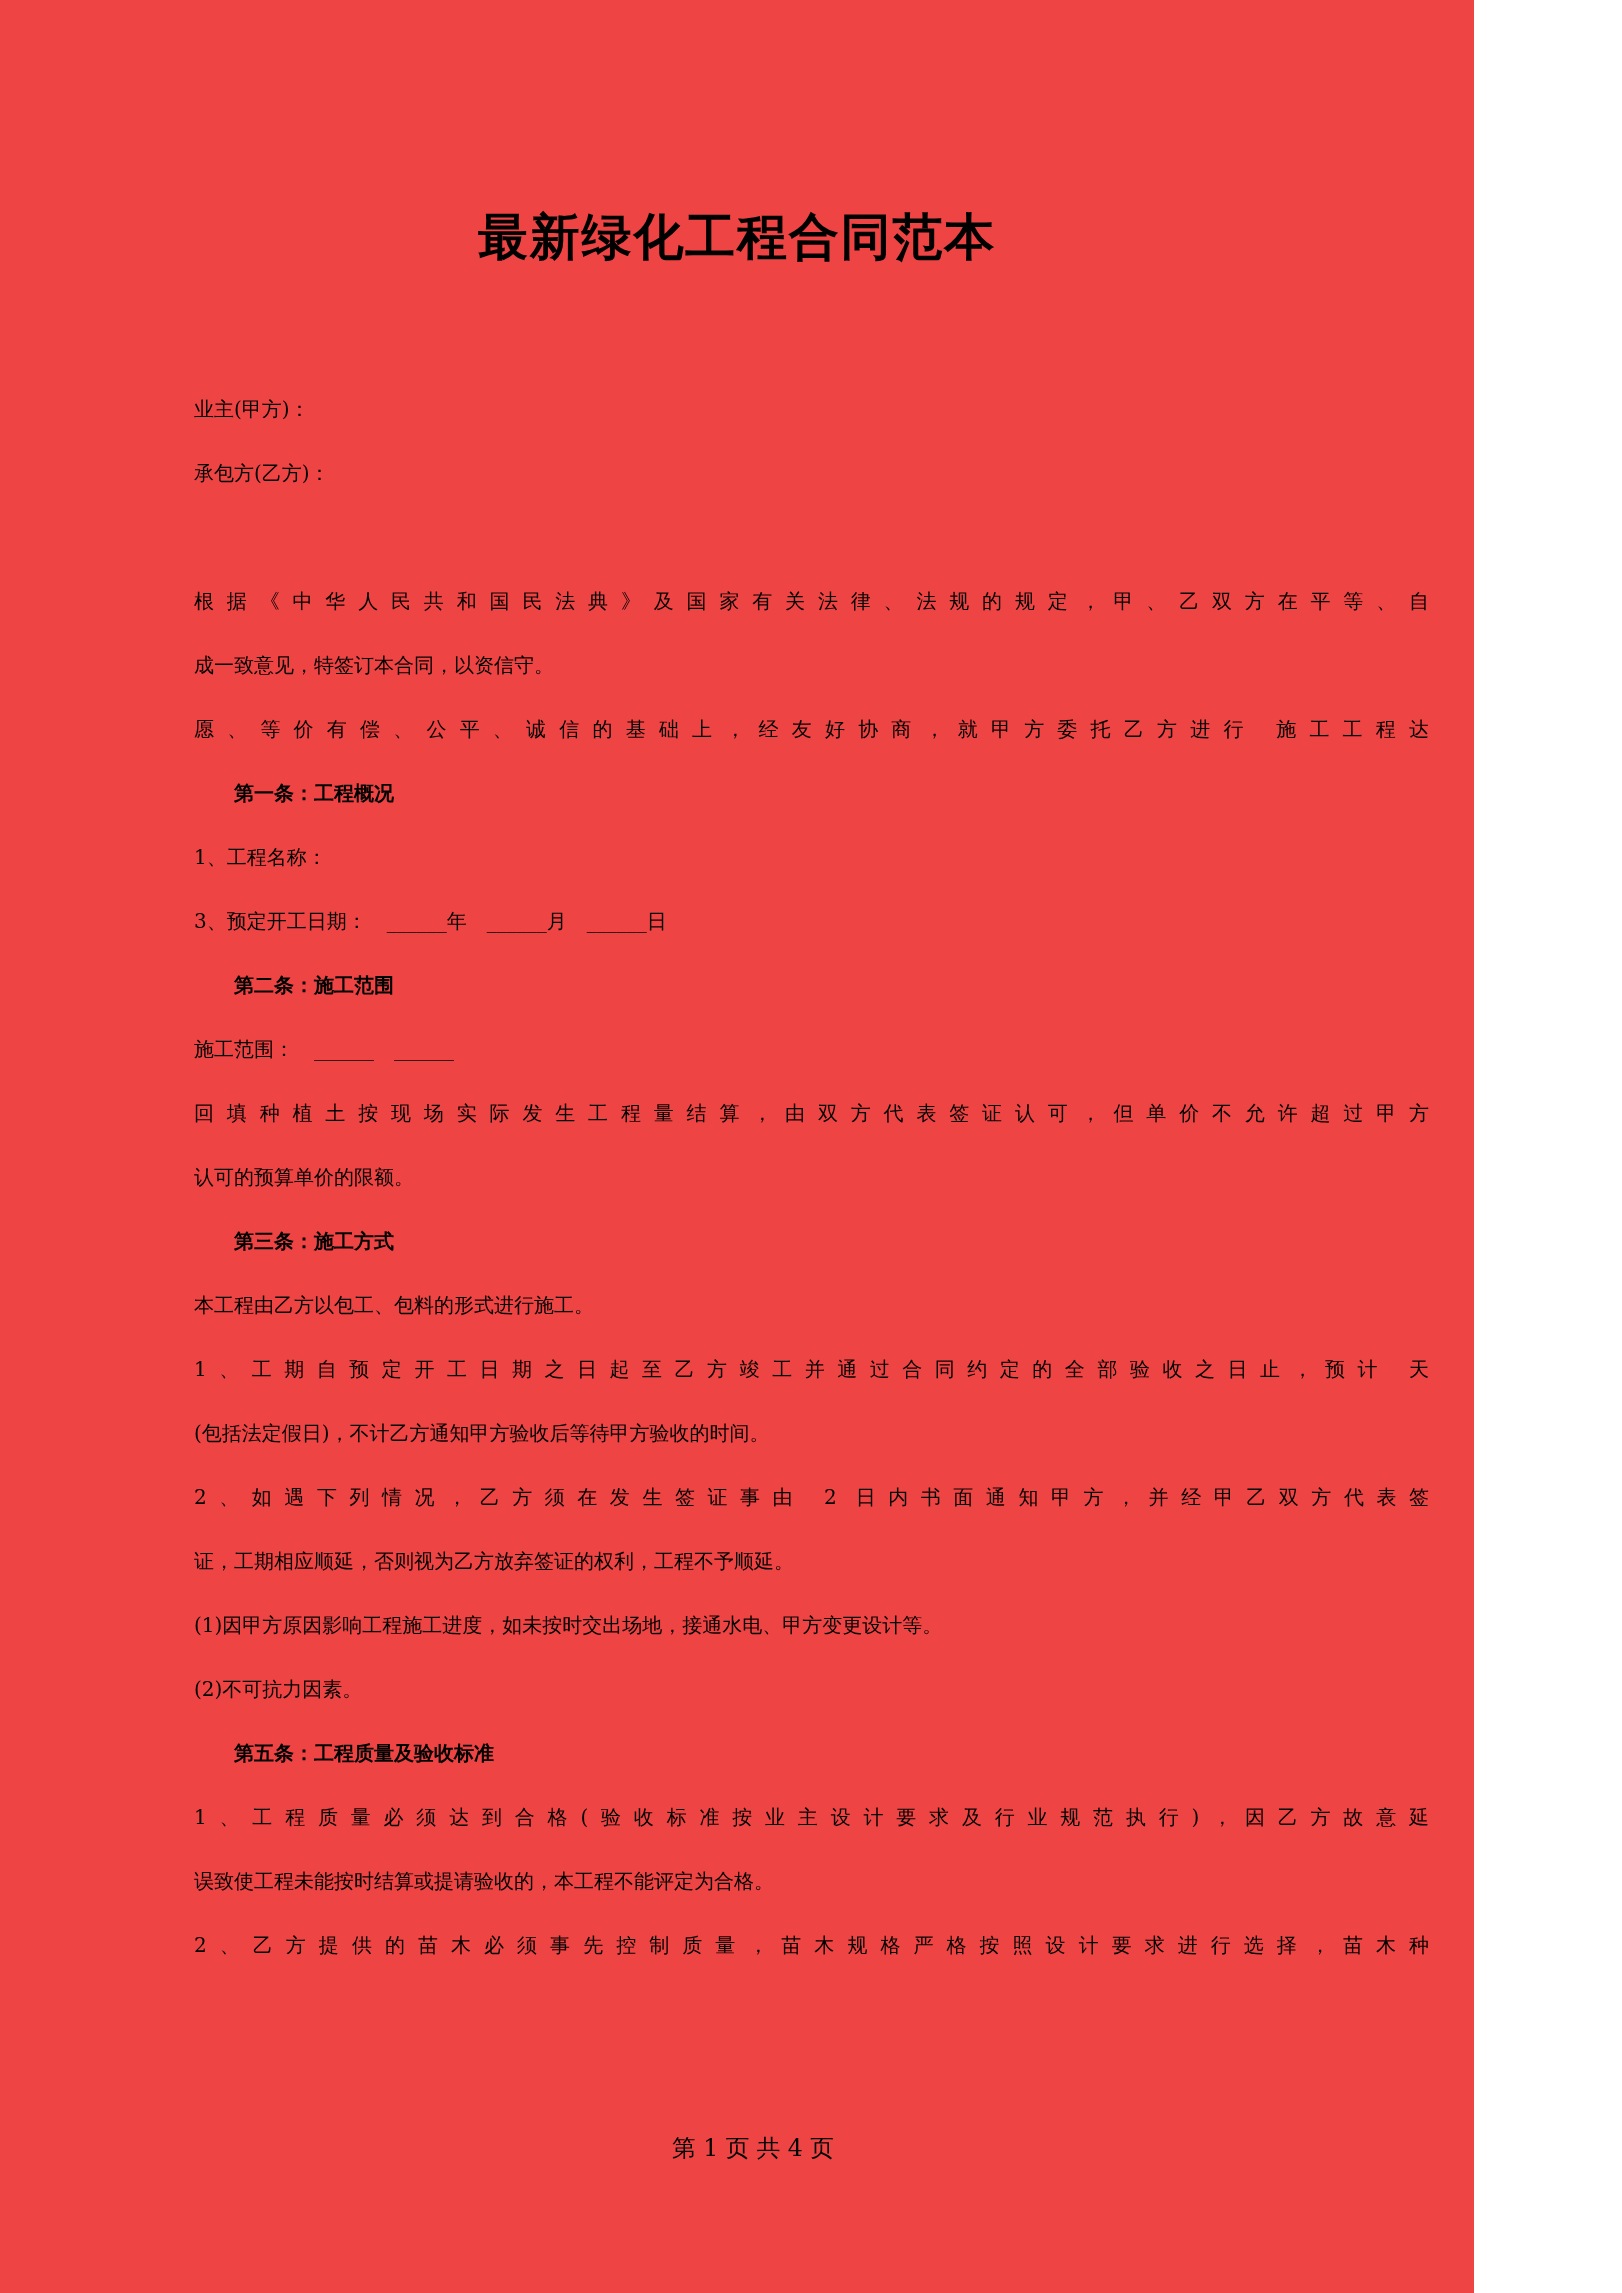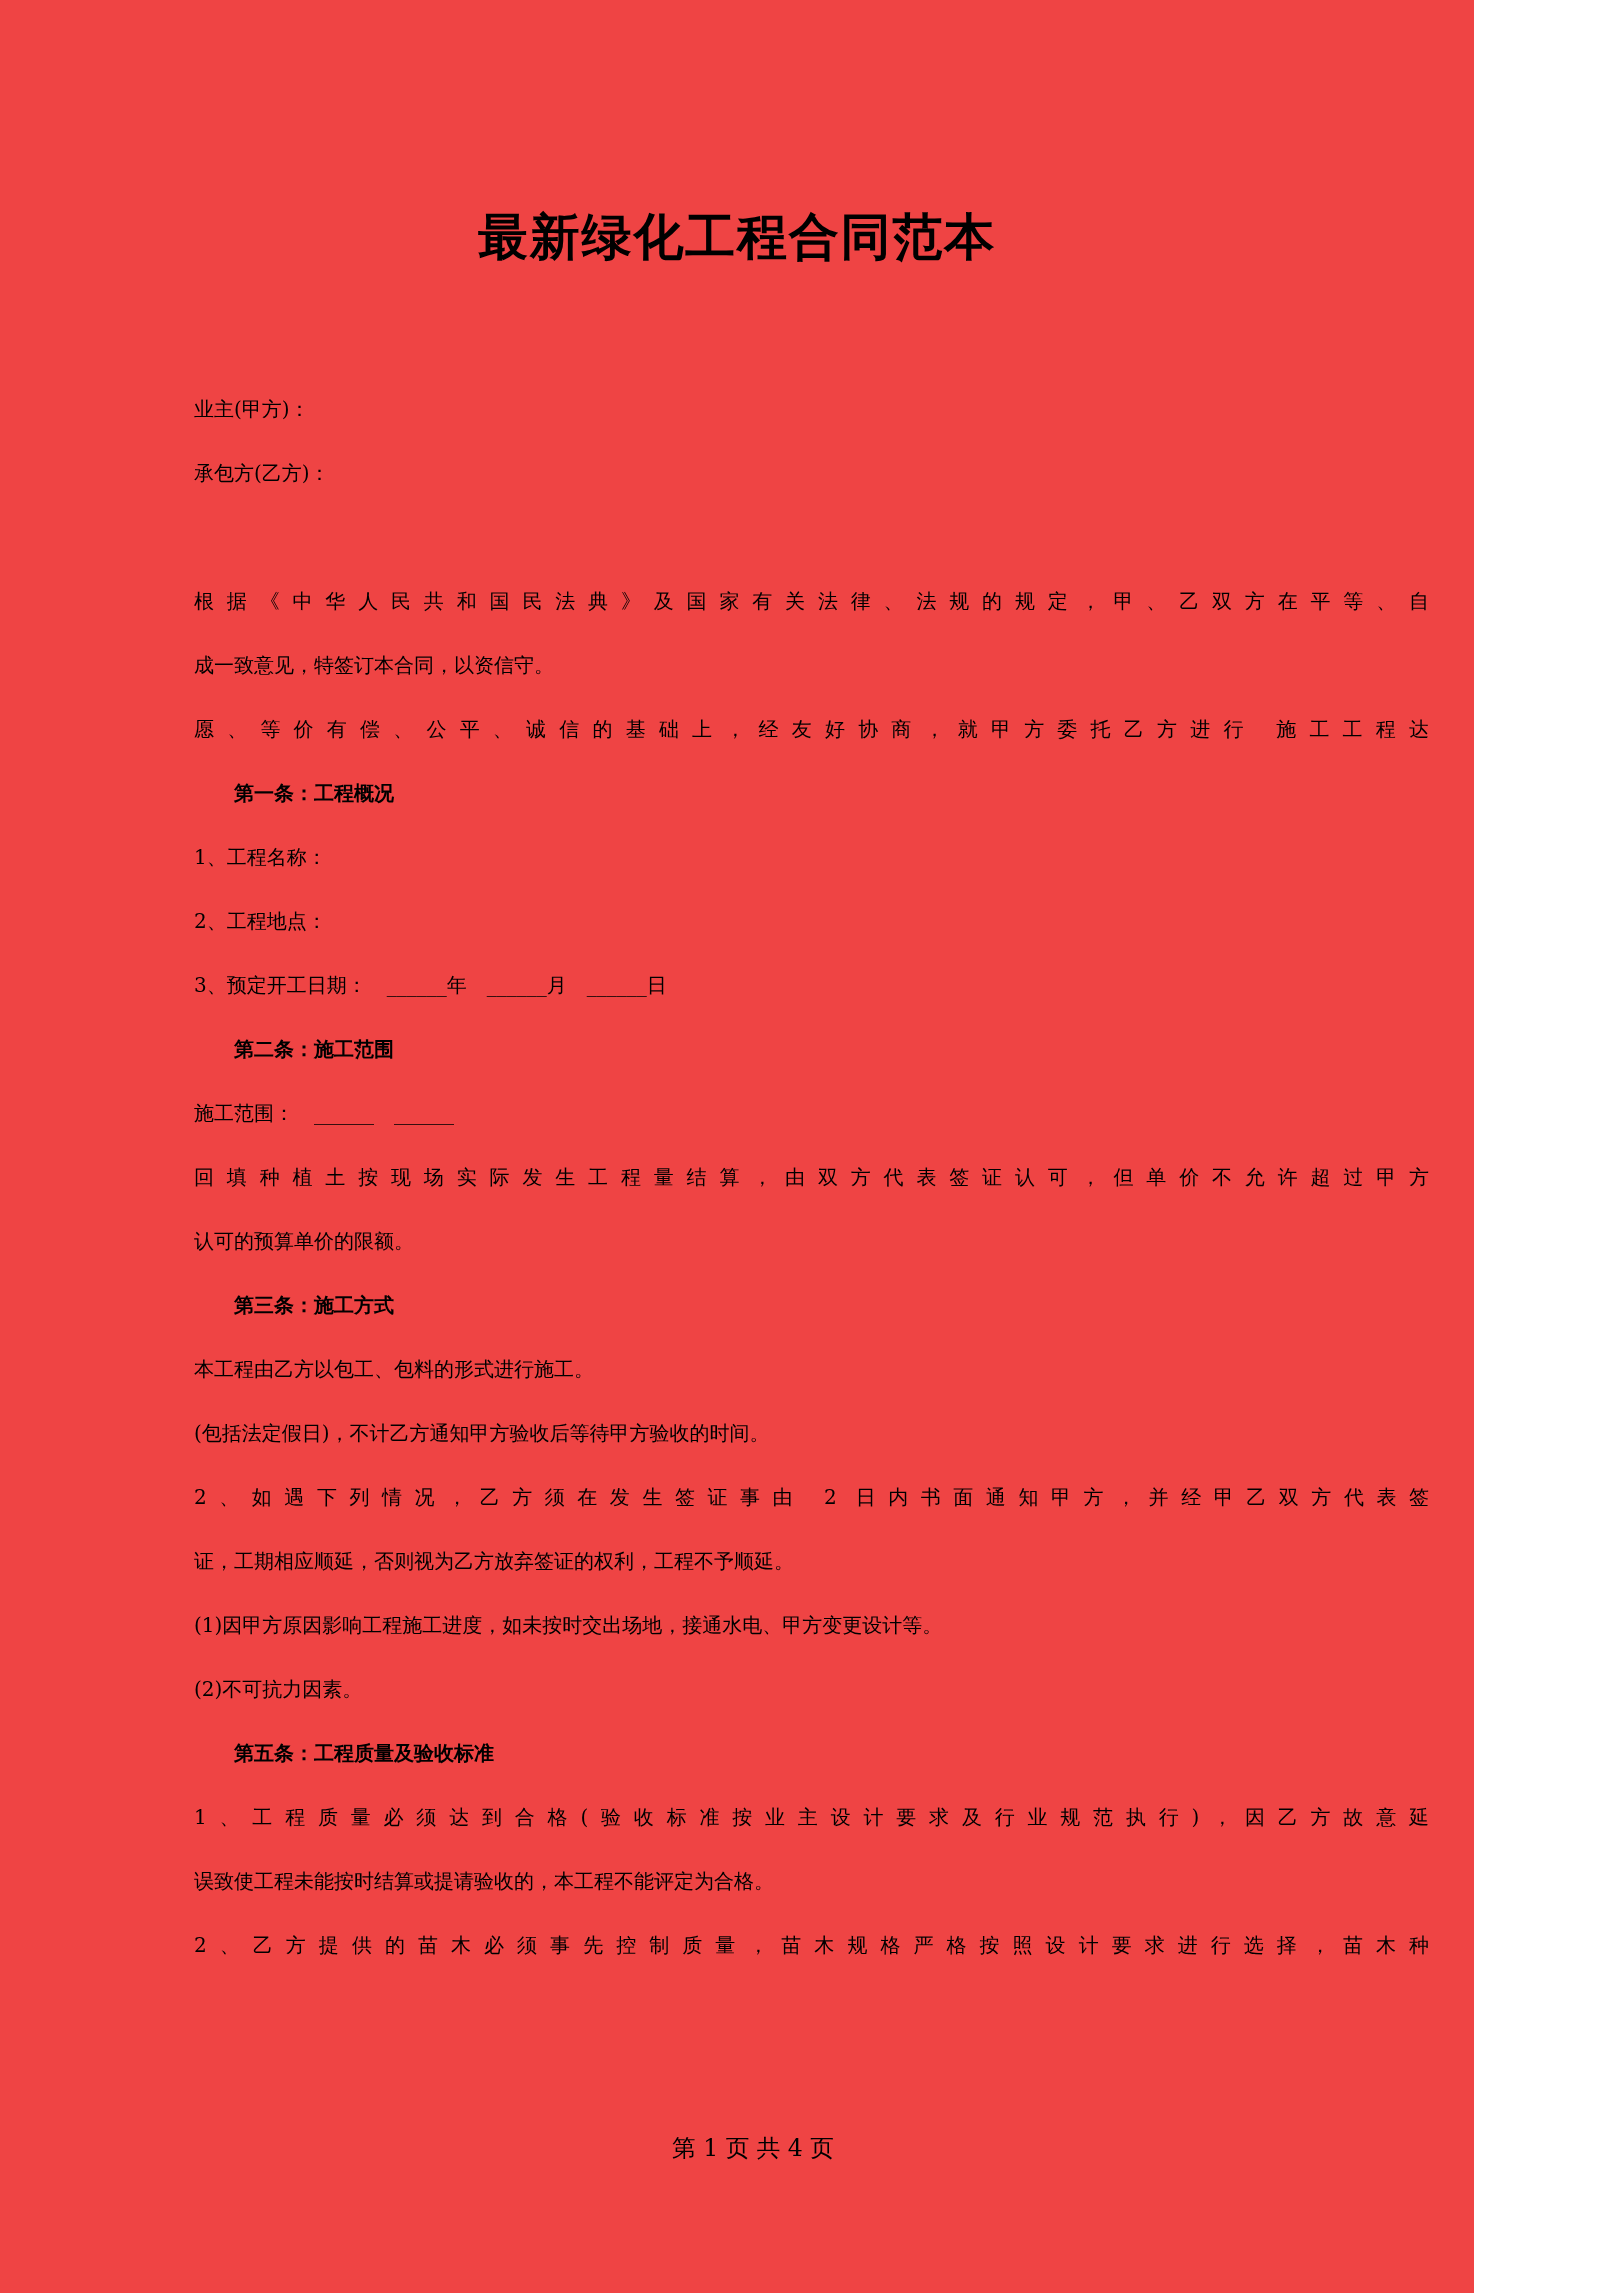--- a/index.html
+++ b/index.html
@@ -62,28 +62,28 @@
 
   <div class="doc-body" id="doc-body">
       <div class="line">业主(甲方)：</div>
       <div class="line">承包方(乙方)：</div>
       <div class="line"></div>
       <div class="line justify">根据《中华人民共和国民法典》及国家有关法律、法规的规定，甲、乙双方在平等、自</div>
       <div class="line">成一致意见，特签订本合同，以资信守。</div>
       <div class="line justify">愿、等价有偿、公平、诚信的基础上，经友好协商，就甲方委托乙方进行 施工工程达</div>
       <div class="line bold">第一条：工程概况</div>
       <div class="line">1、工程名称：</div>
-      <div class="line">2、工程地点：</div>
       <div class="line">3、预定开工日期：　______年　______月　______日</div>
       <div class="line bold">第二条：施工范围</div>
       <div class="line">施工范围：　______　______</div>
       <div class="line justify">回填种植土按现场实际发生工程量结算，由双方代表签证认可，但单价不允许超过甲方</div>
       <div class="line">认可的预算单价的限额。</div>
       <div class="line bold">第三条：施工方式</div>
       <div class="line">本工程由乙方以包工、包料的形式进行施工。</div>
+      <div class="line justify">1、工期自预定开工日期之日起至乙方竣工并通过合同约定的全部验收之日止，预计 天</div>
       <div class="line">(包括法定假日)，不计乙方通知甲方验收后等待甲方验收的时间。</div>
       <div class="line justify">2、如遇下列情况，乙方须在发生签证事由 2 日内书面通知甲方，并经甲乙双方代表签</div>
       <div class="line">证，工期相应顺延，否则视为乙方放弃签证的权利，工程不予顺延。</div>
       <div class="line">(1)因甲方原因影响工程施工进度，如未按时交出场地，接通水电、甲方变更设计等。</div>
       <div class="line">(2)不可抗力因素。</div>
       <div class="line bold">第五条：工程质量及验收标准</div>
       <div class="line justify">1、工程质量必须达到合格(验收标准按业主设计要求及行业规范执行)，因乙方故意延</div>
       <div class="line">误致使工程未能按时结算或提请验收的，本工程不能评定为合格。</div>
       <div class="line justify">2、乙方提供的苗木必须事先控制质量，苗木规格严格按照设计要求进行选择，苗木种</div>
     </div>

